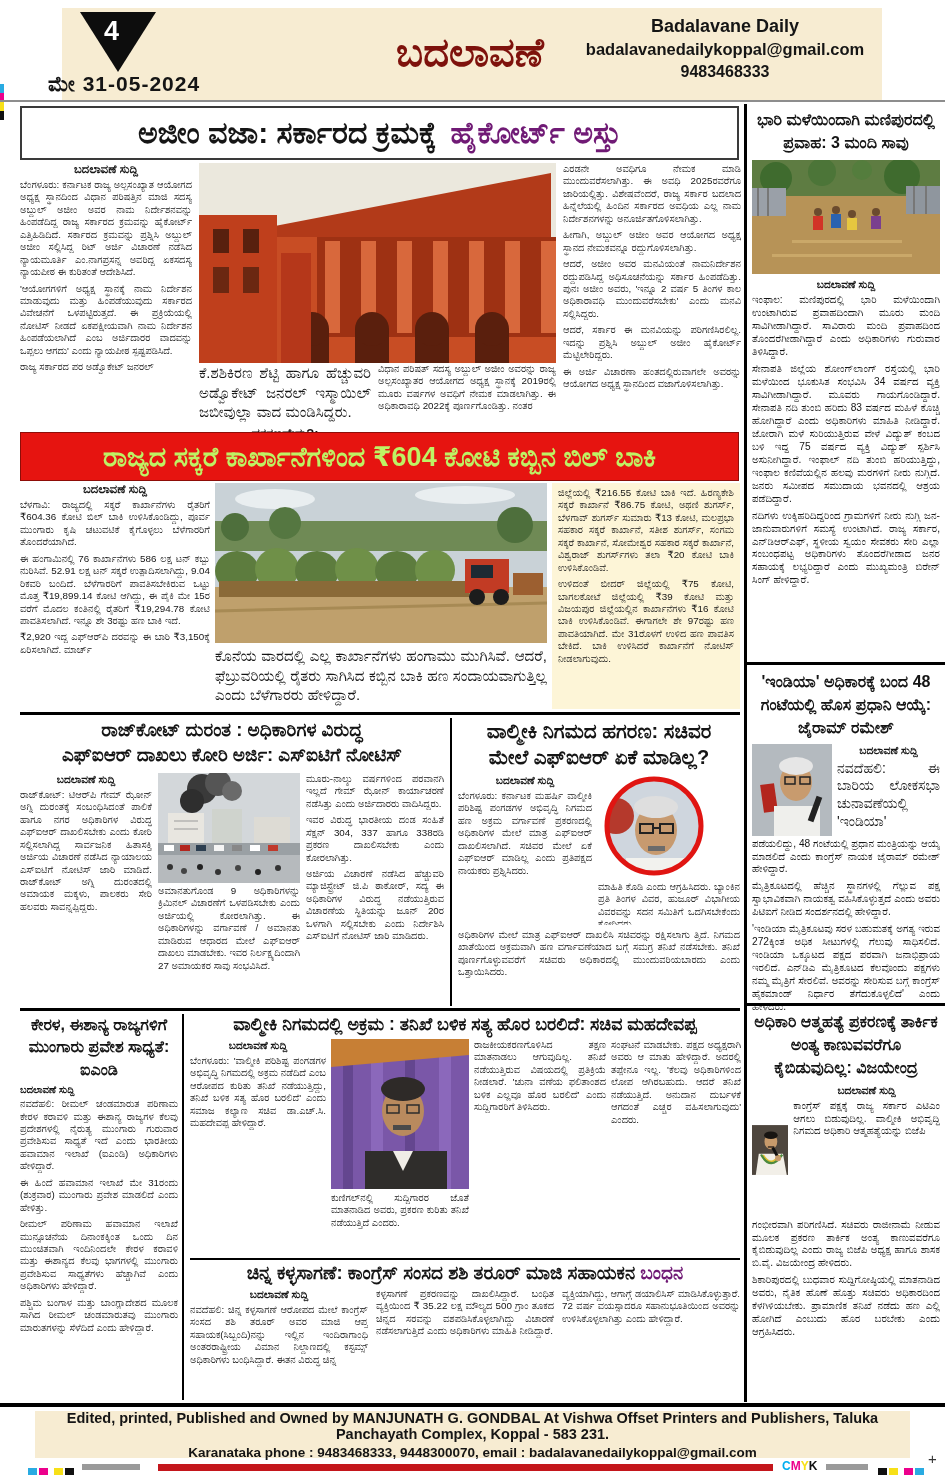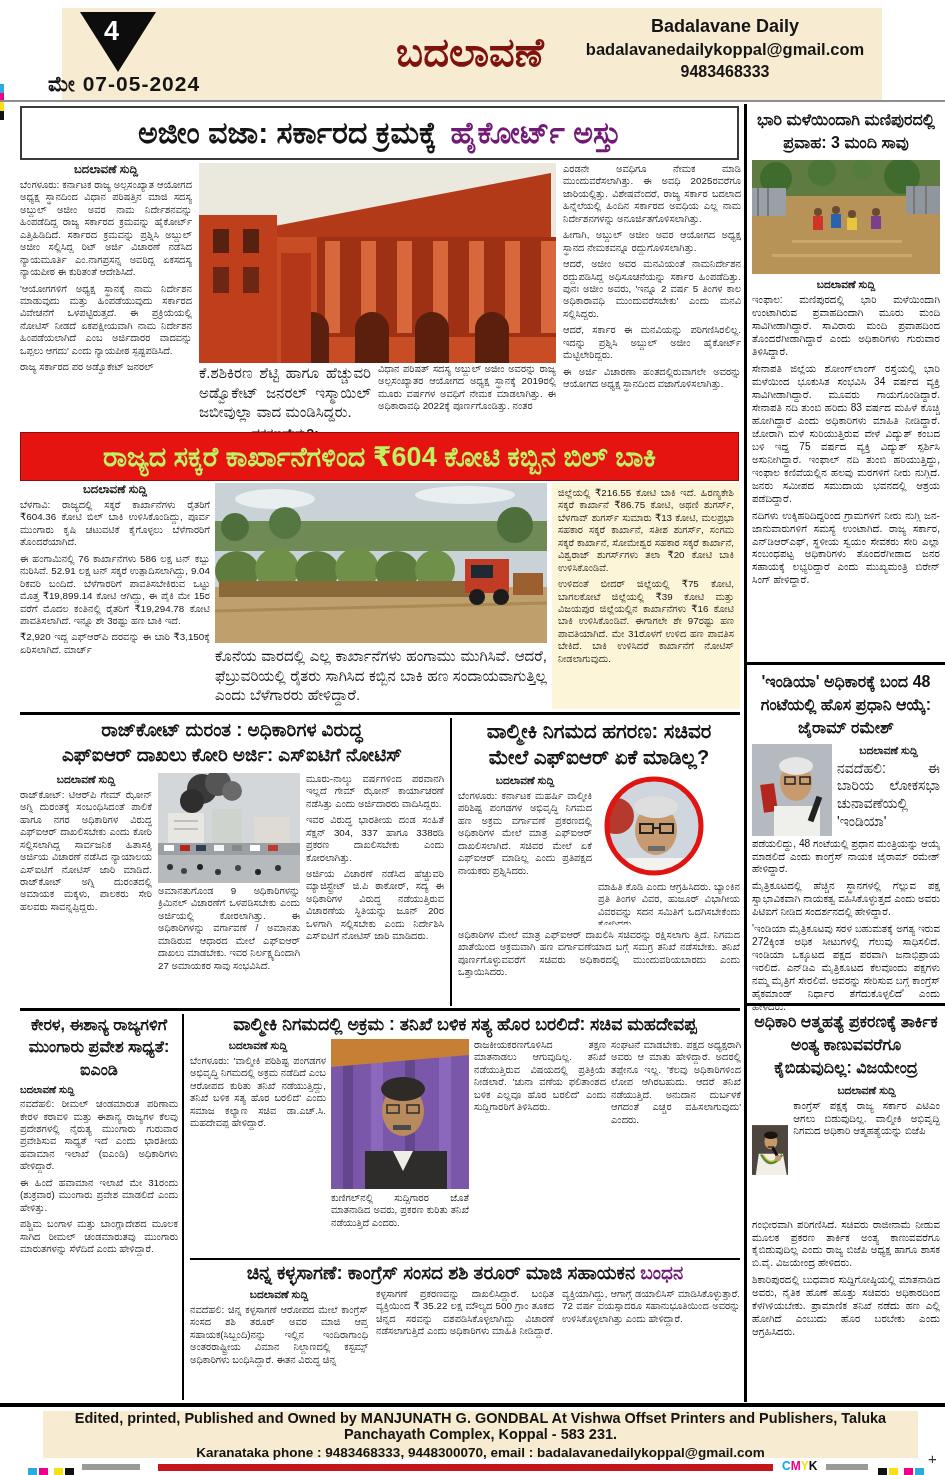--- a/index.html
+++ b/index.html
@@ -82,21 +82,21 @@
   .sdiv1{left:747px;top:662px;width:198px;height:3px;}
   .s2{left:752px;top:670px;width:188px;height:330px;}
   .s2 .row{display:flex;gap:5px;margin-top:4px;}
   .s2 .rtext{flex:1;}
   .sdiv2{left:747px;top:1003px;width:198px;height:3px;}
   .s3{left:752px;top:1010px;width:188px;height:392px;}
   .s3 .row{display:flex;gap:5px;margin-top:4px;}
   
   .foot-rule{left:0;top:1403px;width:945px;height:4px;background:#000;}
   .footer-band{left:35px;top:1411px;width:875px;height:47px;background:#f7ecd2;text-align:center;
-      font-weight:700;display:flex;flex-direction:column;justify-content:center;gap:3px;margin-left:8px;}
+      font-weight:700;display:flex;flex-direction:column;justify-content:center;gap:3px;}
   .footer-band .f1{font-size:14.5px;} .footer-band .f2{font-size:13.5px;}
   .reg{top:1462px;height:10px;}
   .sq{display:inline-block;width:9px;height:7px;margin-right:2px;vertical-align:middle;}
   .regbar{position:absolute;height:6px;background:#9a9a9a;}
   .redbar{position:absolute;height:7px;background:#c4161c;}
   .cmyk{position:absolute;font-size:12px;font-weight:700;letter-spacing:0;}
   .cross{position:absolute;font-size:15px;color:#333;}
   .edge-marks{left:0;top:84px;width:4px;}
   .edge-marks i{display:block;width:4px;height:9px;}
 </style>
@@ -108,21 +108,21 @@
   <div class="abs edge-marks">
     <i style="background:#29abe2"></i>
       <i style="background:#ec008c"></i>
       <i style="background:#f7e017"></i>
       <i style="background:#111"></i>
   </div>
 
   <div class="abs header-band"></div>
   <div class="abs page-triangle"></div>
   <div class="abs page-num">4</div>
-  <div class="abs edition-date">ಮೇ 07-05-2024</div>
+  <div class="abs edition-date">ಮೇ 31-05-2024</div>
   <div class="abs masthead">ಬದಲಾವಣೆ</div>
   <div class="abs brand">
     <div class="b1">Badalavane Daily</div>
     <div class="b2">badalavanedailykoppal@gmail.com</div>
     <div class="b3">9483468333</div>
   </div>
   <div class="abs header-rule"></div>
 
   <div class="abs lead-hl">
     <span>ಅಜೀಂ ವಜಾ: ಸರ್ಕಾರದ ಕ್ರಮಕ್ಕೆ</span>
@@ -314,20 +314,21 @@
   </div>
 
   <div class="abs hr rule2"></div>
 
   <div class="abs a7">
     <div class="hl">ಕೇರಳ, ಈಶಾನ್ಯ ರಾಜ್ಯಗಳಿಗೆ ಮುಂಗಾರು ಪ್ರವೇಶ ಸಾಧ್ಯತೆ: ಐಎಂಡಿ</div>
     <div class="byl">ಬದಲಾವಣೆ ಸುದ್ದಿ</div>
     <div class="col" style="height:300px">
       <p class="para">ನವದೆಹಲಿ: ರೀಮಲ್ ಚಂಡಮಾರುತ ಪರಿಣಾಮ ಕೇರಳ ಕರಾವಳಿ ಮತ್ತು ಈಶಾನ್ಯ ರಾಜ್ಯಗಳ ಕೆಲವು ಪ್ರದೇಶಗಳಲ್ಲಿ ನೈರುತ್ಯ ಮುಂಗಾರು ಗುರುವಾರ ಪ್ರವೇಶಿಸುವ ಸಾಧ್ಯತೆ ಇದೆ ಎಂದು ಭಾರತೀಯ ಹವಾಮಾನ ಇಲಾಖೆ (ಐಎಂಡಿ) ಅಧಿಕಾರಿಗಳು ಹೇಳಿದ್ದಾರೆ.</p>
       <p class="para">ಈ ಹಿಂದೆ ಹವಾಮಾನ ಇಲಾಖೆ ಮೇ 31ರಂದು (ಶುಕ್ರವಾರ) ಮುಂಗಾರು ಪ್ರವೇಶ ಮಾಡಲಿದೆ ಎಂದು ಹೇಳಿತ್ತು.</p>
+      <p class="para">ರೀಮಲ್ ಪರಿಣಾಮ ಹವಾಮಾನ ಇಲಾಖೆ ಮುನ್ಸೂಚನೆಯ ದಿನಾಂಕಕ್ಕಿಂತ ಒಂದು ದಿನ ಮುಂಚಿತವಾಗಿ ಇಂದಿನಿಂದಲೇ ಕೇರಳ ಕರಾವಳಿ ಮತ್ತು ಈಶಾನ್ಯದ ಕೆಲವು ಭಾಗಗಳಲ್ಲಿ ಮುಂಗಾರು ಪ್ರವೇಶಿಸುವ ಸಾಧ್ಯತೆಗಳು ಹೆಚ್ಚಾಗಿವೆ ಎಂದು ಅಧಿಕಾರಿಗಳು ಹೇಳಿದ್ದಾರೆ.</p>
       <p class="para">ಪಶ್ಚಿಮ ಬಂಗಾಳ ಮತ್ತು ಬಾಂಗ್ಲಾದೇಶದ ಮೂಲಕ ಸಾಗಿದ ರೀಮಲ್ ಚಂಡಮಾರುತವು ಮುಂಗಾರು ಮಾರುತಗಳನ್ನು ಸೆಳೆದಿದೆ ಎಂದು ಹೇಳಿದ್ದಾರೆ.</p>
     </div>
   </div>
   <div class="abs vr bot-vr"></div>
 
   <div class="abs a8">
     <div class="hl">ವಾಲ್ಮೀಕಿ ನಿಗಮದಲ್ಲಿ ಅಕ್ರಮ : ತನಿಖೆ ಬಳಿಕ ಸತ್ಯ ಹೊರ ಬರಲಿದೆ: ಸಚಿವ ಮಹದೇವಪ್ಪ</div>
     <div class="grid">
       <div class="g">
         <div class="byline sm">ಬದಲಾವಣೆ ಸುದ್ದಿ</div>

